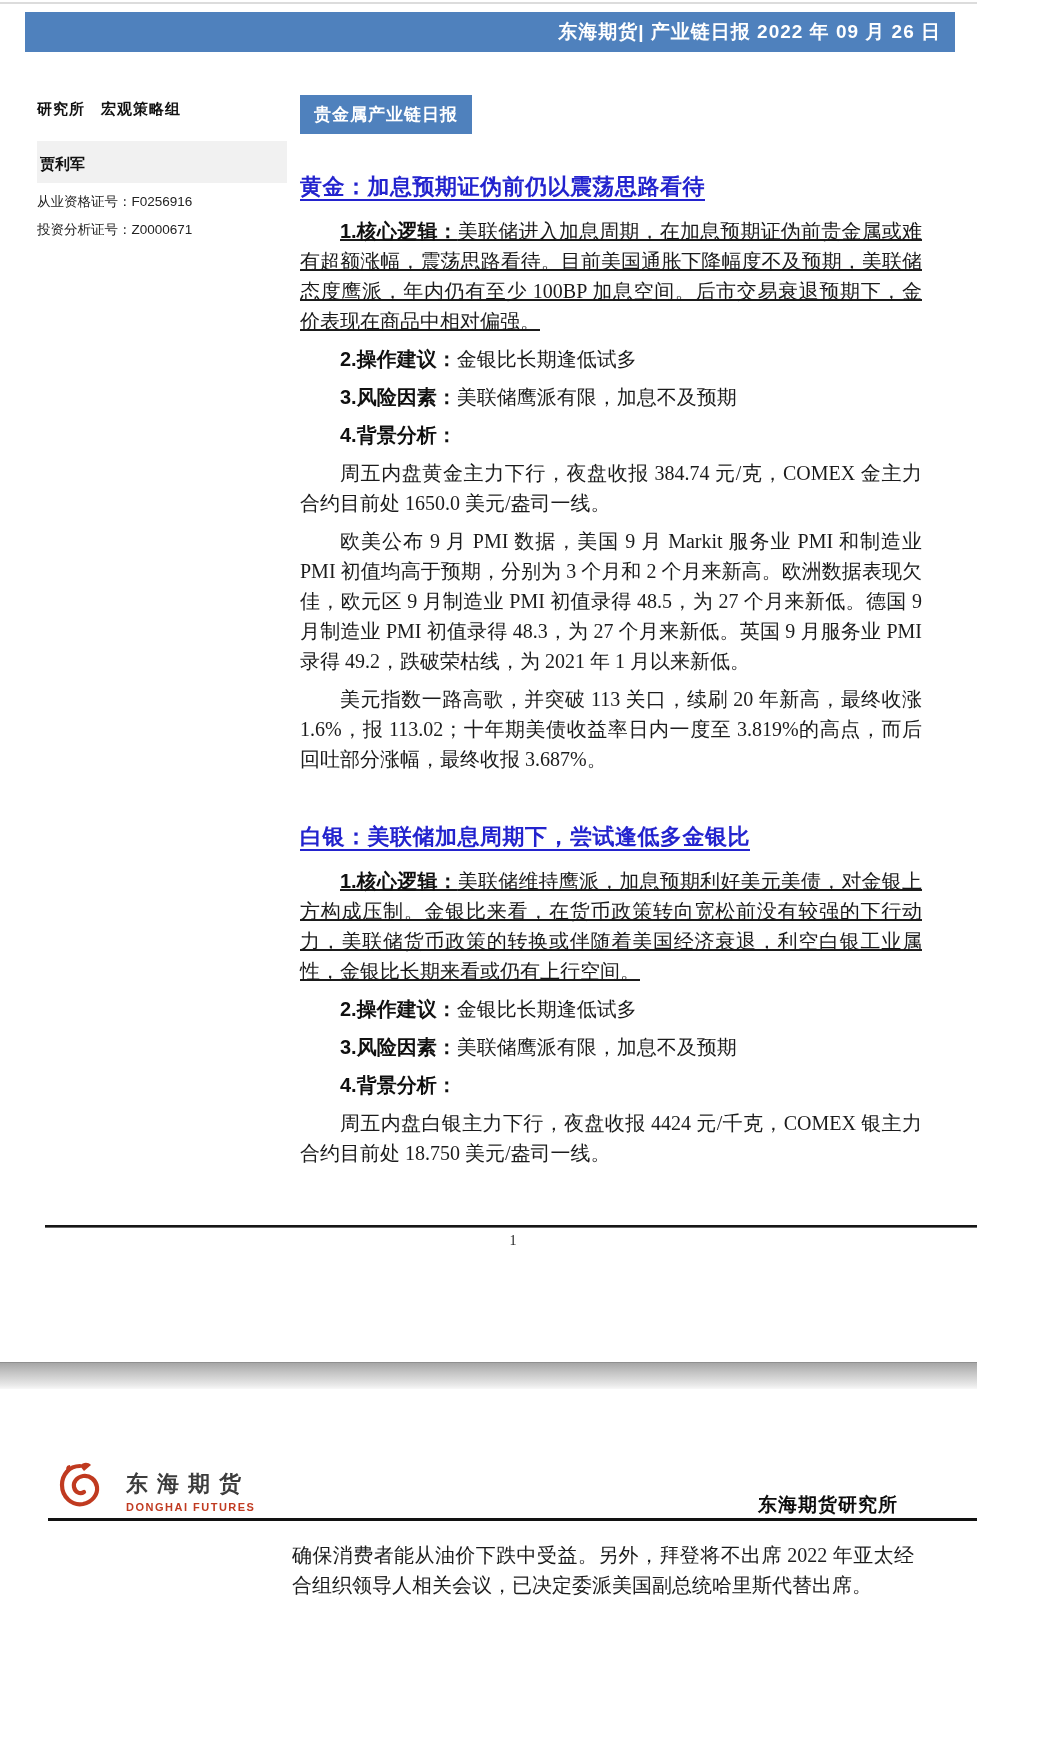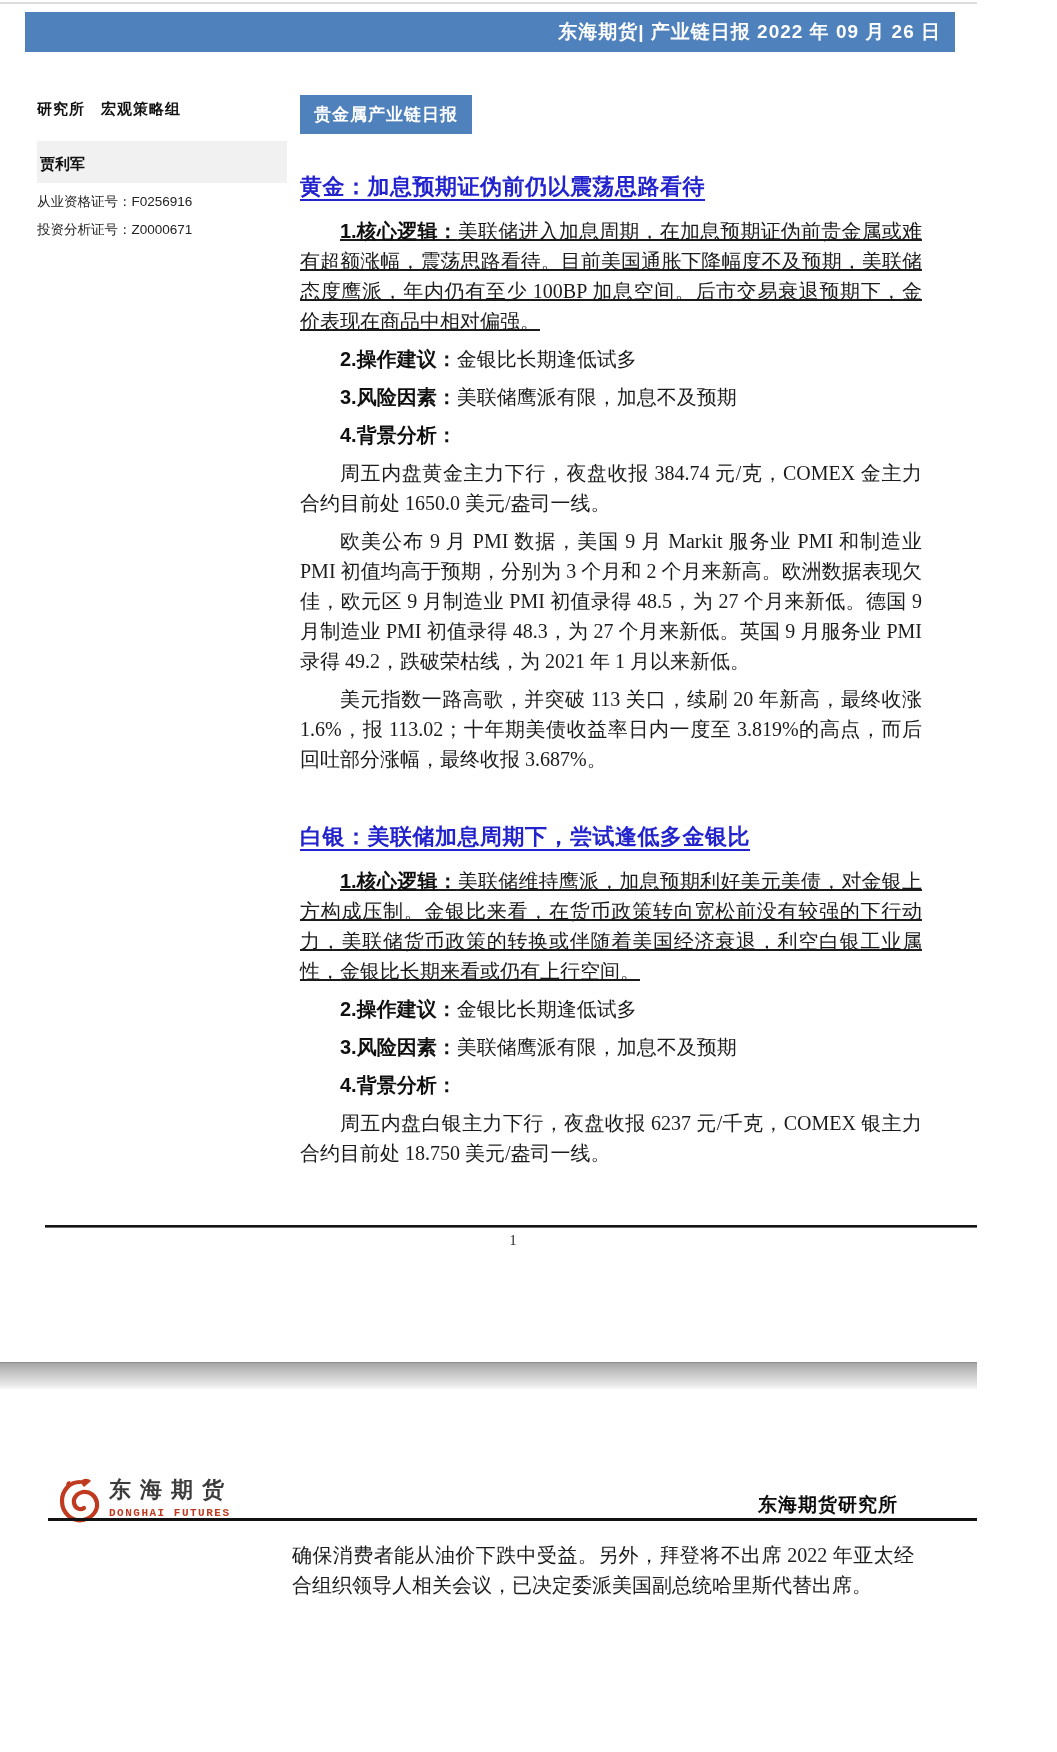--- a/index.html
+++ b/index.html
@@ -45,24 +45,24 @@
   
   .footer-line{position:absolute;top:1225px;left:45px;width:936px;height:2px;background:#161616;border-bottom:1px solid #6a6a6a;}
   .page-num{position:absolute;top:1233px;left:45px;width:936px;text-align:center;font-size:14px;color:#222;}
   
   .separator{
     position:absolute;top:1362px;left:0;width:1057px;height:26px;
     background:linear-gradient(to bottom,#a6a6a6 0%,#c3c3c3 35%,#e9e9e9 85%,#f8f8f8 100%);
     border-top:1px solid #8f8f8f;
   }
   
-  .p2-logo{position:absolute;top:1459px;left:55px;display:flex;align-items:flex-start;gap:4px;margin-top:16px;}
+  .p2-logo{position:absolute;top:1459px;left:55px;display:flex;align-items:flex-end;gap:21px;}
   .logo-icon{width:50px;height:54px;}
   .logo-text .cn{font-family:"Liberation Sans",sans-serif;font-size:22px;font-weight:600;letter-spacing:9px;color:#3c3c3c;white-space:nowrap;}
-  .logo-text .en{font-family:Liberation Mono, monospace;color:var(--logo-red);font-weight:bold;font-size:11px;letter-spacing:1.5px;margin-top:2px;}
+  .logo-text .en{font-family:Liberation Sans, sans-serif;color:var(--logo-red);font-weight:bold;font-size:11px;letter-spacing:1.5px;margin-top:2px;}
   .p2-institute{position:absolute;top:1492px;right:79px;font-family:"Liberation Sans",sans-serif;font-weight:bold;font-size:19px;color:#0d0d0d;letter-spacing:1px;}
   .p2-line{position:absolute;top:1518px;left:48px;width:930px;height:3px;background:#121212;}
   .p2-main{position:absolute;top:1540px;left:292px;width:622px;}
   .p2-main .cont{margin-top:0;text-indent:0;}
   .p2-main .para{margin-top:12px;}
   .p2-main .para:first-child{margin-top:0;}
 </style>
 </head>
 <body>
 
@@ -106,21 +106,21 @@
     </div>
 
     <p class="para first"><span class="label">1.核心逻辑：</span><span>美联储维持鹰派，加息预期利好美元美债，对金银上方构成压制。金银比来看，在货币政策转向宽松前没有较强的下行动力，美联储货币政策的转换或伴随着美国经济衰退，利空白银工业属性，金银比长期来看或仍有上行空间。</span></p>
 
     <p class="para"><span class="label">2.操作建议：</span><span>金银比长期逢低试多</span></p>
 
     <p class="para"><span class="label">3.风险因素：</span><span>美联储鹰派有限，加息不及预期</span></p>
 
     <p class="para"><span class="label">4.背景分析：</span></p>
 
-    <p class="para">周五内盘白银主力下行，夜盘收报 6237 元/千克，COMEX 银主力合约目前处 18.750 美元/盎司一线。</p>
+    <p class="para">周五内盘白银主力下行，夜盘收报 4424 元/千克，COMEX 银主力合约目前处 18.750 美元/盎司一线。</p>
 
   </div>
 
   <div class="footer-line"></div>
   <div class="page-num">1</div>
 
   <div class="separator"></div>
 
   <div class="p2-logo">
     <svg class="logo-icon" viewBox="0 0 50 54" xmlns="http://www.w3.org/2000/svg">

